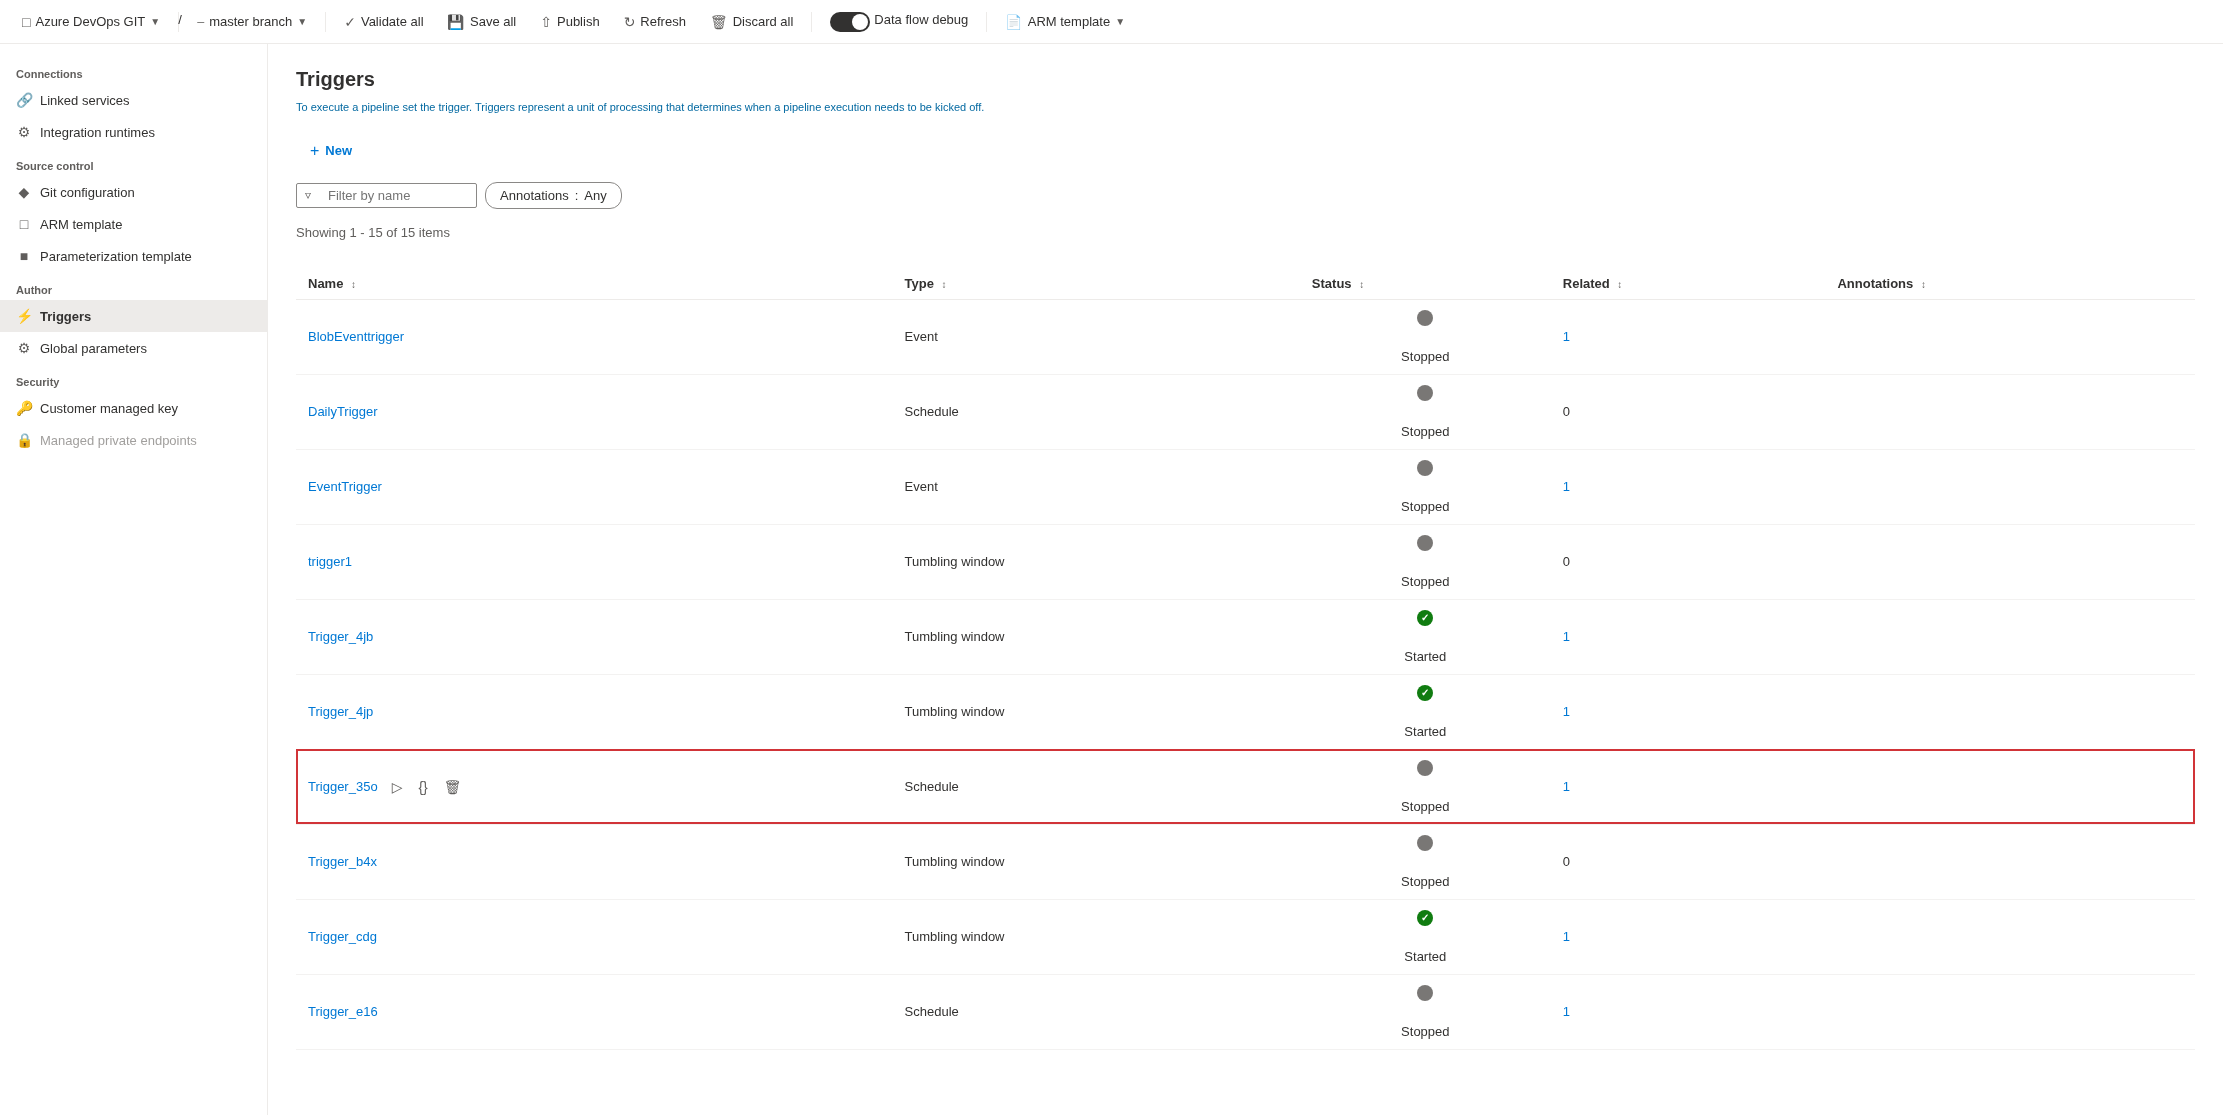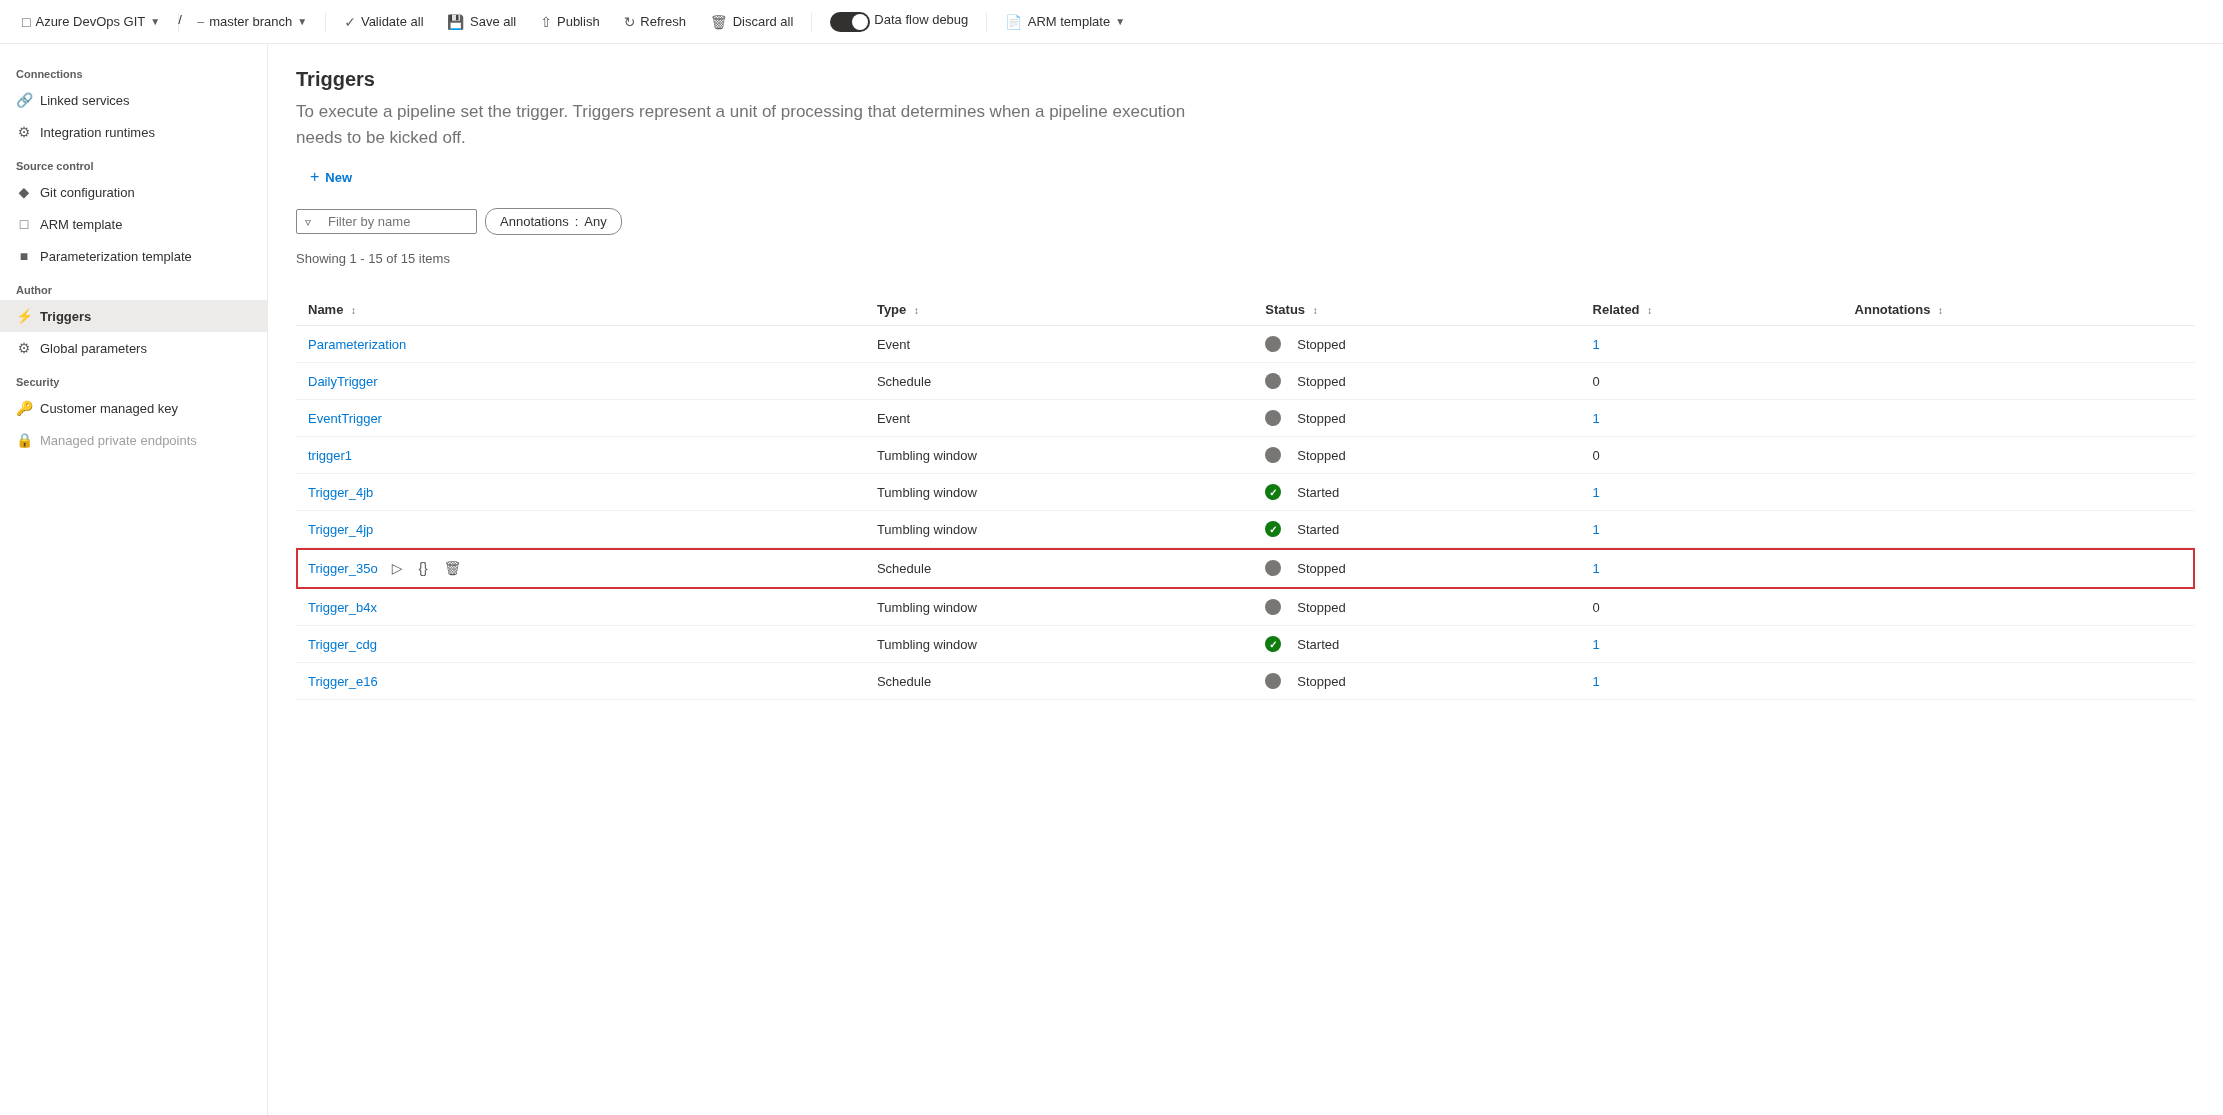--- a/index.html
+++ b/index.html
@@ -47,21 +47,21 @@
       cursor: pointer; font-size: 13px; color: #323130;
     }
     .sidebar-item.active { background: #edebe9; font-weight: 600; }
     .sidebar-item-icon { font-size: 14px; color: #605e5c; width: 16px; text-align: center; }
     .sidebar-item.disabled { color: #a19f9d; cursor: default; }
     .sidebar-item.disabled .sidebar-item-icon { color: #c8c6c4; }
 
     
     .main { flex: 1; overflow-y: auto; padding: 24px 28px; }
     .page-title { font-size: 20px; font-weight: 600; color: #323130; margin-bottom: 8px; }
-    .page-desc { font-size: 17px; color: #737373; margin-bottom: 12px; max-width: 900px; line-height: 1.5; }
+    .page-desc { font-size: 11px; color: #0369a1; margin-bottom: 20px; max-width: 900px; line-height: 1.5; }
 
     .toolbar-row { display: flex; align-items: center; gap: 8px; margin-bottom: 16px; }
     .btn-new {
       display: flex; align-items: center; gap: 6px; padding: 6px 14px;
       border: none; background: transparent; cursor: pointer; font-size: 13px;
       color: #0078d4; font-weight: 600;
     }
 
     .filter-input-wrap {
       display: flex; align-items: center; border: 1px solid #8a8886;
@@ -82,21 +82,21 @@
     
     .triggers-table { width: 100%; border-collapse: collapse; }
     .triggers-table th {
       text-align: left; font-size: 13px; font-weight: 600; color: #323130;
       padding: 8px 12px; border-bottom: 1px solid #edebe9;
     }
     .triggers-table th .sort-icon { font-size: 10px; color: #605e5c; margin-left: 4px; }
     .triggers-table td { padding: 10px 12px; border-bottom: 1px solid #f3f2f1; font-size: 13px; vertical-align: middle; }
     .trigger-link { color: #0078d4; text-decoration: none; cursor: pointer; }
 
-    .status-cell { display: flex; align-items: center; gap: 16px; }
+    .status-cell { display: flex; align-items: center; gap: 23px; flex-direction: column; }
     .status-dot { width: 16px; height: 16px; border-radius: 50%; display: inline-flex; align-items: center; justify-content: center; flex-shrink: 0; }
     .status-dot.stopped { background: #797775; }
     .status-dot.started { background: #107c10; }
     .status-dot::after { content: ''; }
 
     .related-link { color: #0078d4; text-decoration: none; }
 
     
     .row-actions { display: flex; align-items: center; gap: 8px; margin-left: 8px; }
     .row-action-icon { font-size: 14px; color: #605e5c; cursor: pointer; padding: 2px 4px; border-radius: 2px; }
@@ -249,21 +249,21 @@
           <th>
             <span>Annotations</span>
             <span class="sort-icon">↕</span>
           </th>
         </tr>
       </thead>
       <tbody id="triggers-tbody">
       <tr>
             <td>
               <div class="name-cell-inner">
-                <a class="trigger-link">Parameterization</a>
+                <a class="trigger-link">BlobEventtrigger</a>
               </div>
             </td>
             <td>Event</td>
             <td>
               <div class="status-cell">
                 <span class="status-dot stopped"></span>
                 <span>Stopped</span>
               </div>
             </td>
             <td><a class="related-link">1</a></td>

